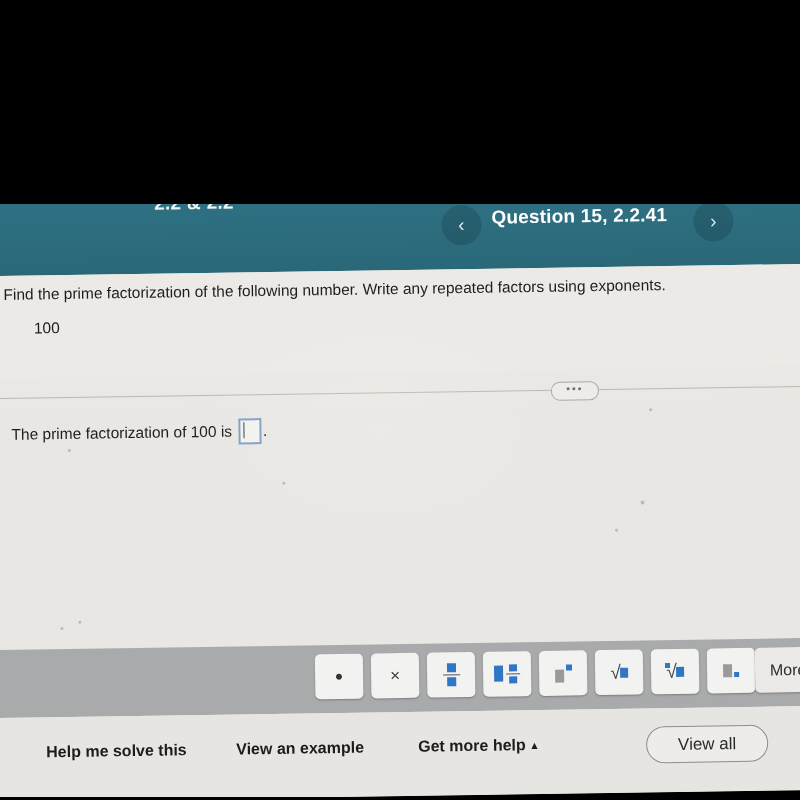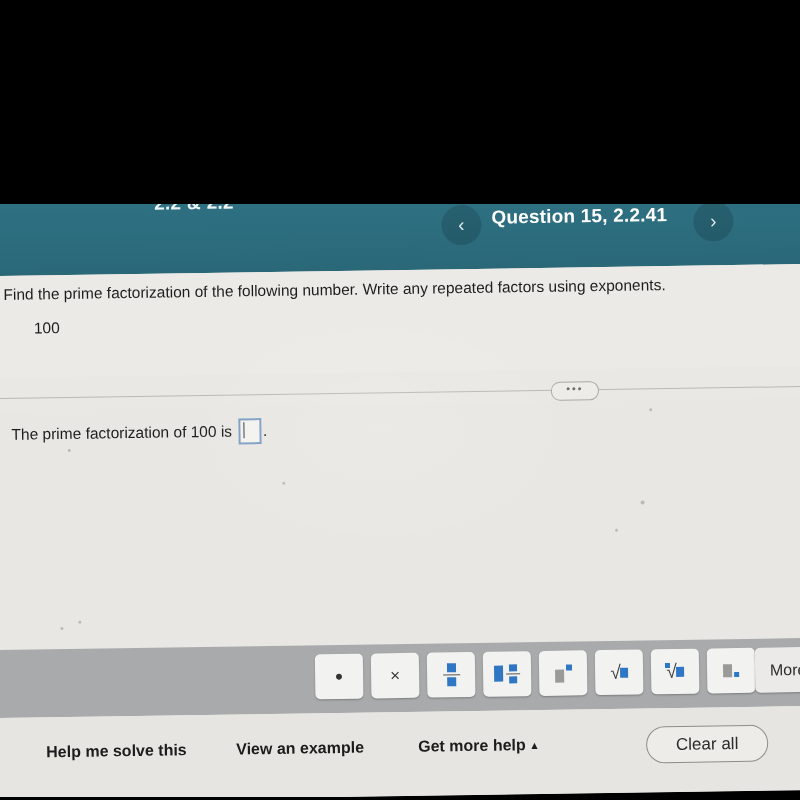--- a/index.html
+++ b/index.html
@@ -411,21 +411,21 @@
       <div class="action-link" style="left:52px;">Help me solve this</div>
 
       <div class="action-link" style="left:242px;">View an example</div>
 
       <div class="action-link" style="left:424px; display:flex; align-items:center; gap:6px;">
         <span>Get more help</span>
         <span style="font-size:11px;">▴</span>
       </div>
 
       <div class="clear-all-btn">
-        <span>Clear all</span>
+        <span>View all</span>
       </div>
 
       <div class="check-btn"></div>
     </div>
 
   </div>
 
   <div class="glare" style="left:170px; top:300px; width:420px; height:260px;"></div>
 
   <div class="letterbox top"></div>

